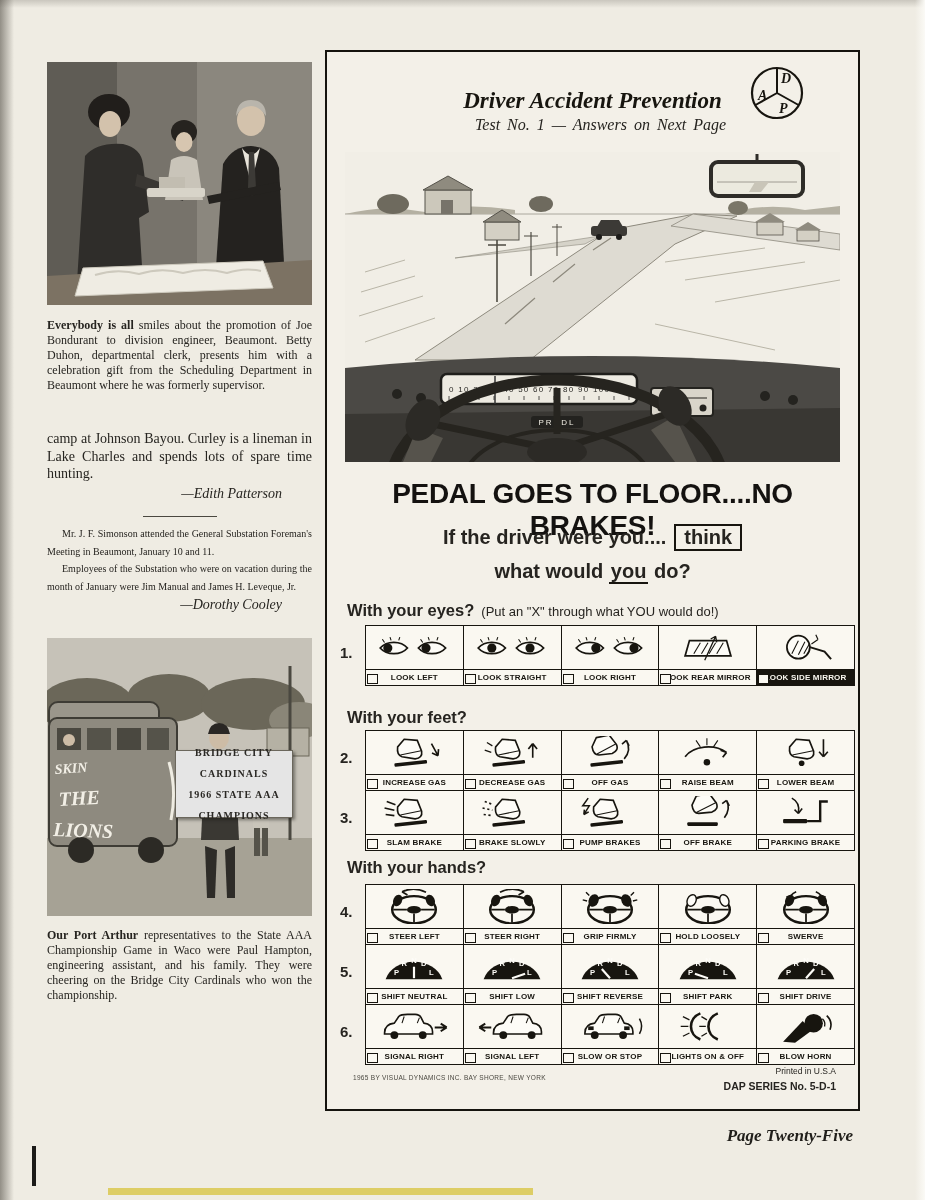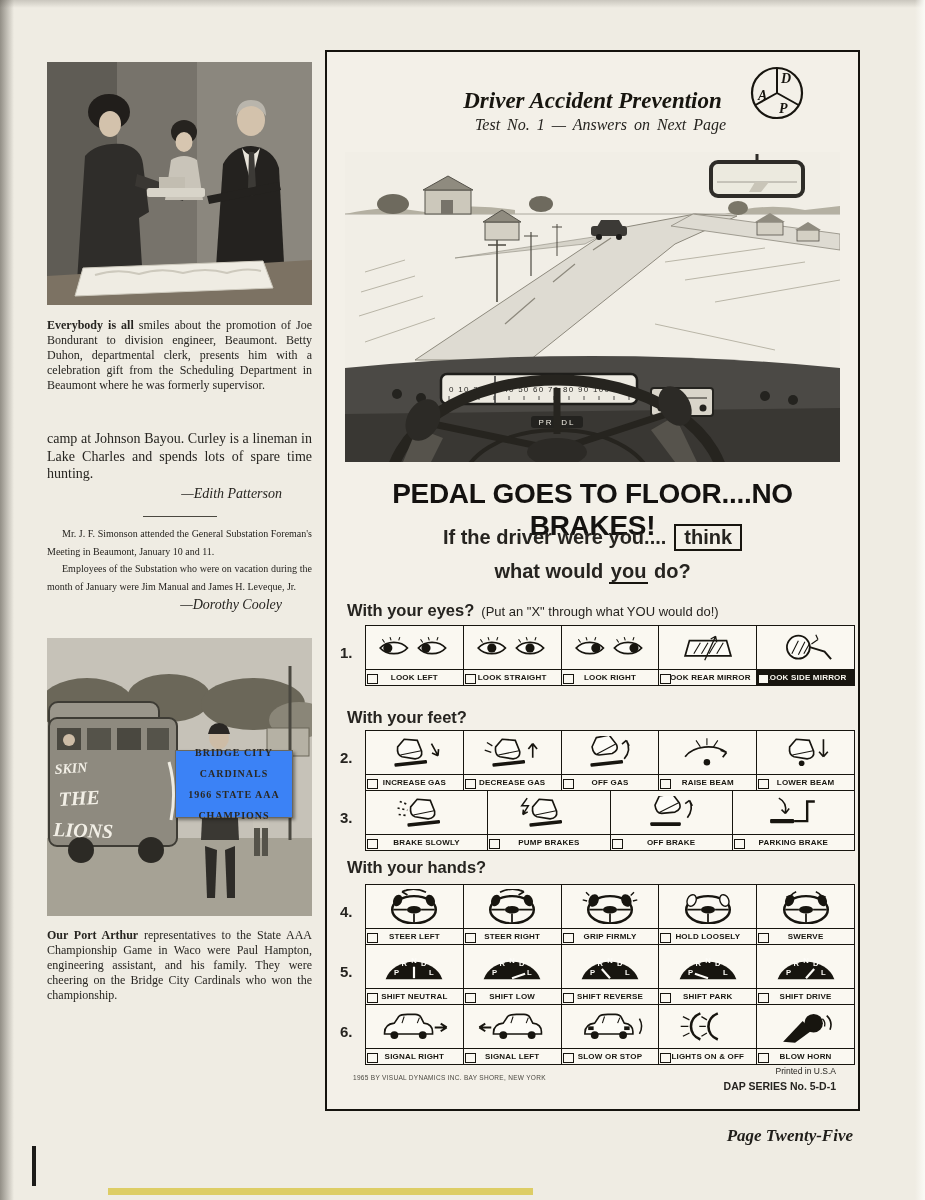--- a/index.html
+++ b/index.html
@@ -22,21 +22,21 @@
   .cap{font-size:12px;line-height:15px;text-align:justify;}
   .cap b{font-weight:700;}
   .cap1{margin-top:13px;}
   .art1{margin-top:37px;font-size:14px;line-height:17.5px;text-align:justify;}
   .art{font-size:10px;line-height:17.5px;text-align:justify;}
   .ind{text-indent:15px;}
   .byline{display:block;text-align:right;padding-right:30px;font-style:italic;margin-top:2px;font-size:14px;}
   .rule{width:74px;border:0;border-top:1.3px solid #4a4840;margin:7px auto 8px auto;}
   .photo2wrap{margin-top:25px;}
   .cap2{margin-top:12px;}
-  .sign{position:absolute;left:128px;top:112px;width:116px;height:66px;background:#3b82f6;
+  .sign{position:absolute;left:128px;top:112px;width:116px;height:66px;background:#e5e5e5;
         border:1px solid #6b675c;box-shadow:2px 2px 3px rgba(20,18,14,.45);
         display:flex;flex-direction:column;align-items:center;justify-content:center;gap:10px;}
   .sign span{font:700 10px "Liberation Serif",serif;letter-spacing:1px;color:#2a2824;}
   .sign span:nth-child(3){font-size:10px;}
   .graf{font:700 italic 20px "Liberation Serif",serif;fill:#f2efe6;}
   .graf.small{font-size:14px;}
 
   
   .dapbox{position:absolute;left:325px;top:50px;width:531px;height:1057px;
           border:2px solid #15130e;background:#f3f0e8;}
@@ -448,20 +448,34 @@
         </div>
       </div>
       <div class="trow">
         <span class="rownum">3.</span>
         <div class="cell">
           <div class="icon">
               <svg viewBox="0 0 66 30">
                 <path d="M24,3 L36,4 L40,14 Q41,20 34,21 L22,19 Q17,17.5 18,10 Z" fill="#fdfcf7" stroke="#17150f" stroke-width="1.5"></path>
                 <path d="M20.5,17.5 L39.5,13.5" stroke="#17150f" stroke-width="1"></path>
                 <rect x="15" y="23.5" width="30" height="3.2" rx="1" fill="#17150f" transform="rotate(-6 30 25)"></rect>
+                <path d="M8,5 L16,8 M6,11 L15,13 M7,17 L15,18" stroke="#17150f" stroke-width="1.5"></path>
+              </svg>
+            </div>
+          <div class="lblbar">
+              <span class="ansbox"></span>
+              <span class="lbl">SLAM BRAKE</span>
+            </div>
+        </div>
+        <div class="cell">
+          <div class="icon">
+              <svg viewBox="0 0 66 30">
+                <path d="M24,3 L36,4 L40,14 Q41,20 34,21 L22,19 Q17,17.5 18,10 Z" fill="#fdfcf7" stroke="#17150f" stroke-width="1.5"></path>
+                <path d="M20.5,17.5 L39.5,13.5" stroke="#17150f" stroke-width="1"></path>
+                <rect x="15" y="23.5" width="30" height="3.2" rx="1" fill="#17150f" transform="rotate(-6 30 25)"></rect>
                 <path d="M8,5 L16,8 M6,11 L15,13 M7,17 L15,18" stroke="#17150f" stroke-width="1.5" stroke-dasharray="2 2.4"></path>
               </svg>
             </div>
           <div class="lblbar">
               <span class="ansbox"></span>
               <span class="lbl">BRAKE SLOWLY</span>
             </div>
         </div>
         <div class="cell">
           <div class="icon">

